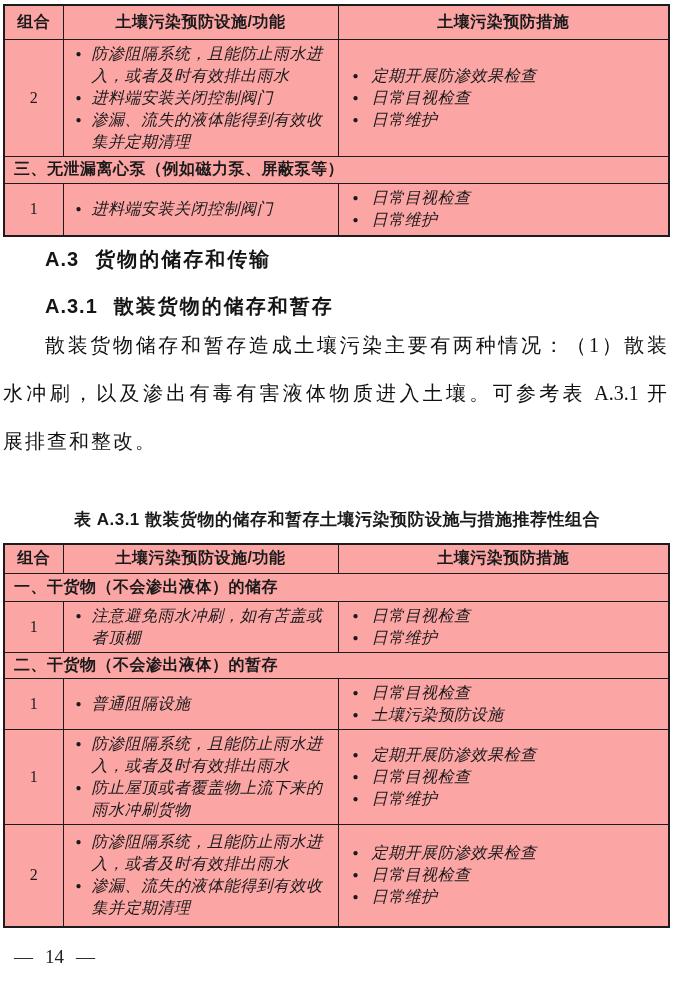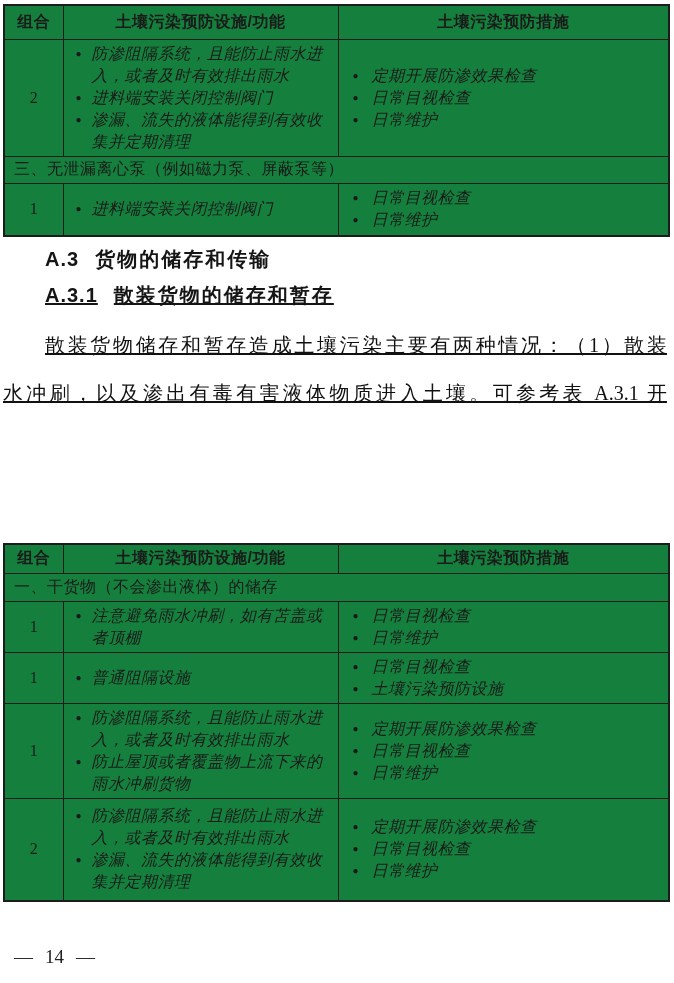--- a/index.html
+++ b/index.html
@@ -12,68 +12,68 @@
   .page {
     position:relative; width:674px; height:983px;
     background:#ffffff; overflow:hidden;
   }
 
   
   .doc-table {
     position:absolute; left:3px; width:667px;
     border-collapse:collapse; table-layout:fixed;
     border:2px solid #1c1c1c;
-    background:#15803d;
+    background:#fca5a5;
   }
   .doc-table th, .doc-table td {
     border:1px solid #1c1c1c;
     padding:0; vertical-align:middle;
   }
   .t1 { top:4px; }
   .t2 { top:543px; }
   col.c-combo { width:59px; }
   col.c-fac   { width:275px; }
   th.hdr {
     font-family:"Liberation Sans","DejaVu Sans",sans-serif;
     font-size:16px; font-weight:700; text-align:center;
     letter-spacing:0.5px;
   }
   td.combo { font-size:16px; text-align:center; }
   td.sec-label {
     font-family:"Liberation Sans","DejaVu Sans",sans-serif;
-    font-size:16px; font-weight:400; text-align:left;
+    font-size:16px; font-weight:700; text-align:left;
     padding:2px 6px 2px 9px; letter-spacing:0.5px;
   }
   td.fac, td.mea { padding:3px 2px; }
   .bullet-row { display:flex; align-items:flex-start; font-size:16px; line-height:22px; }
   .fac .blt { flex:0 0 26px; padding-left:10px; box-sizing:border-box; }
   .mea .blt { flex:0 0 31px; padding-left:12px; box-sizing:border-box; }
   .blt { font-size:10px; line-height:22px; }
   .btxt { flex:1; letter-spacing:0.5px;font-style:italic; }
 
   
   .heading {
     position:absolute; left:45px; white-space:nowrap;
     font-family:"Liberation Sans","DejaVu Sans",sans-serif;
     font-weight:700; font-size:20px; color:#151515;
   }
   .heading .num { margin-right:16px; letter-spacing:1px; }
   .heading .ttl { letter-spacing:2px;margin-top:16px; }
   #h-a3  { top:246px; }
-  #h-a31 { top:282px;text-decoration:underline; }
+  #h-a31 { top:293px; }
 
   
   .para {
     position:absolute; left:3px; top:321px; width:664px;
     font-size:20px; line-height:48px; color:#111;
   }
   .para .line {
     text-align:justify; text-align-last:justify;
     text-justify:inter-character;
-    height:48px; overflow:hidden;text-decoration:underline;
+    height:48px; overflow:hidden;
   }
   .para .line.first { text-indent:42px; }
   .para .line.last  { text-align-last:left; letter-spacing:2px; }
 
   
   .caption {
     position:absolute; top:508px; left:0; width:674px;
     text-align:center;
     font-family:"Liberation Sans","DejaVu Sans",sans-serif;
     font-weight:700; font-size:17px; letter-spacing:0.5px;
@@ -162,22 +162,24 @@
   <div class="heading" id="h-a3">
     <span class="num">A.3</span><span class="ttl">货物的储存和传输</span>
   </div>
   <div class="heading" id="h-a31">
     <span class="num">A.3.1</span><span class="ttl">散装货物的储存和暂存</span>
   </div>
 
   <div class="para">
     <div class="line first">散装货物储存和暂存造成土壤污染主要有两种情况：（1）散装</div>
     <div class="line">水冲刷，以及渗出有毒有害液体物质进入土壤。可参考表 A.3.1 开</div>
-  </div>
-
+    <div class="line last">展排查和整改。</div>
+  </div>
+
+  <div class="caption">表 A.3.1  散装货物的储存和暂存土壤污染预防设施与措施推荐性组合</div>
 
   <table class="doc-table t2">
     <colgroup>
         <col class="c-combo">
         <col class="c-fac">
         <col class="c-mea">
       </colgroup>
     <tbody>
       <tr style="height:29px">
         <th class="hdr">组合</th>
@@ -199,20 +201,23 @@
           <div class="bullet-row">
             <span class="blt">●</span>
             <span class="btxt">日常目视检查</span>
           </div>
           <div class="bullet-row">
             <span class="blt">●</span>
             <span class="btxt">日常维护</span>
           </div>
         </td>
       </tr>
+      <tr style="height:23px">
+        <td class="sec-label" colspan="3">二、干货物（不会渗出液体）的暂存</td>
+      </tr>
       <tr style="height:44px">
         <td class="combo">1</td>
         <td class="fac">
           <div class="bullet-row">
             <span class="blt">●</span>
             <span class="btxt">普通阻隔设施</span>
           </div>
         </td>
         <td class="mea">
           <div class="bullet-row">

